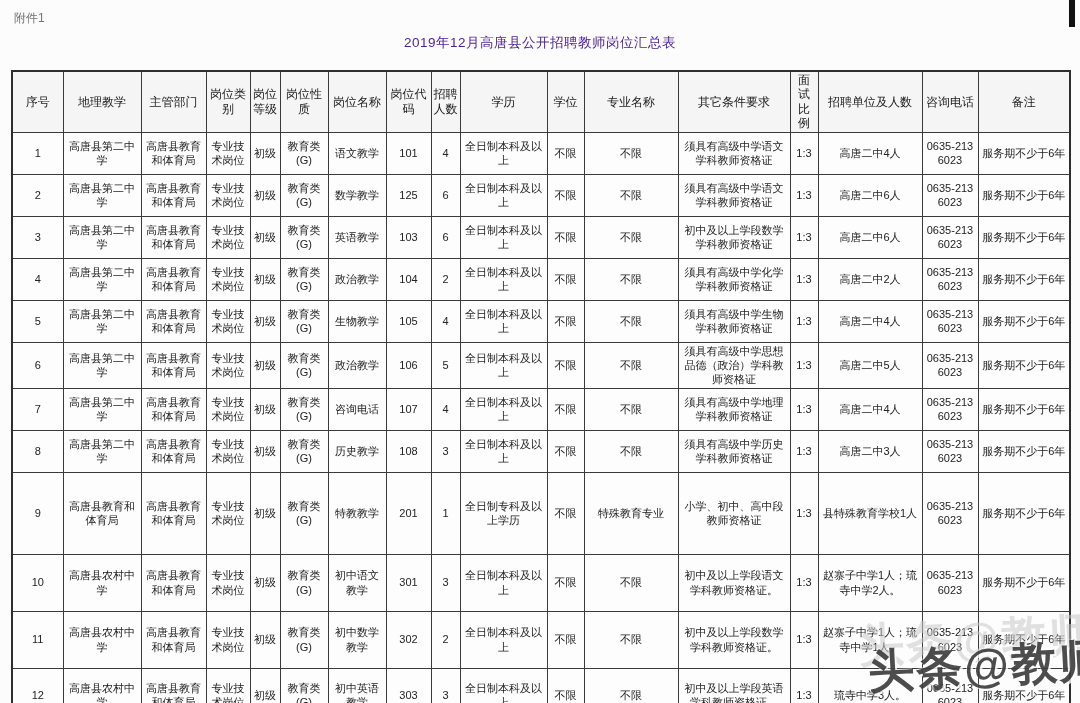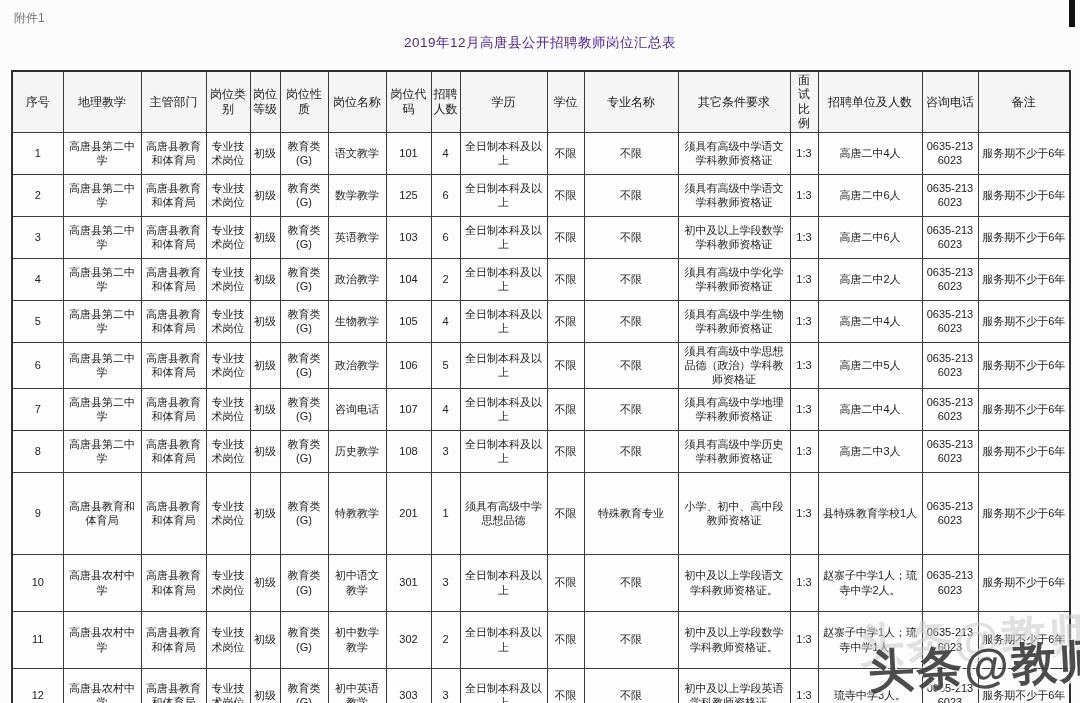--- a/index.html
+++ b/index.html
@@ -318,21 +318,21 @@
       <tr>
         <td>9</td>
         <td>高唐县教育和体育局</td>
         <td>高唐县教育和体育局</td>
         <td>专业技术岗位</td>
         <td>初级</td>
         <td>教育类(G)</td>
         <td>特教教学</td>
         <td>201</td>
         <td>1</td>
-        <td>须具有高级中学思想品德</td>
+        <td>全日制专科及以上学历</td>
         <td>不限</td>
         <td>特殊教育专业</td>
         <td>小学、初中、高中段教师资格证</td>
         <td>1:3</td>
         <td>县特殊教育学校1人</td>
         <td>0635-2136023</td>
         <td>服务期不少于6年</td>
       </tr>
       <tr>
         <td>10</td>

